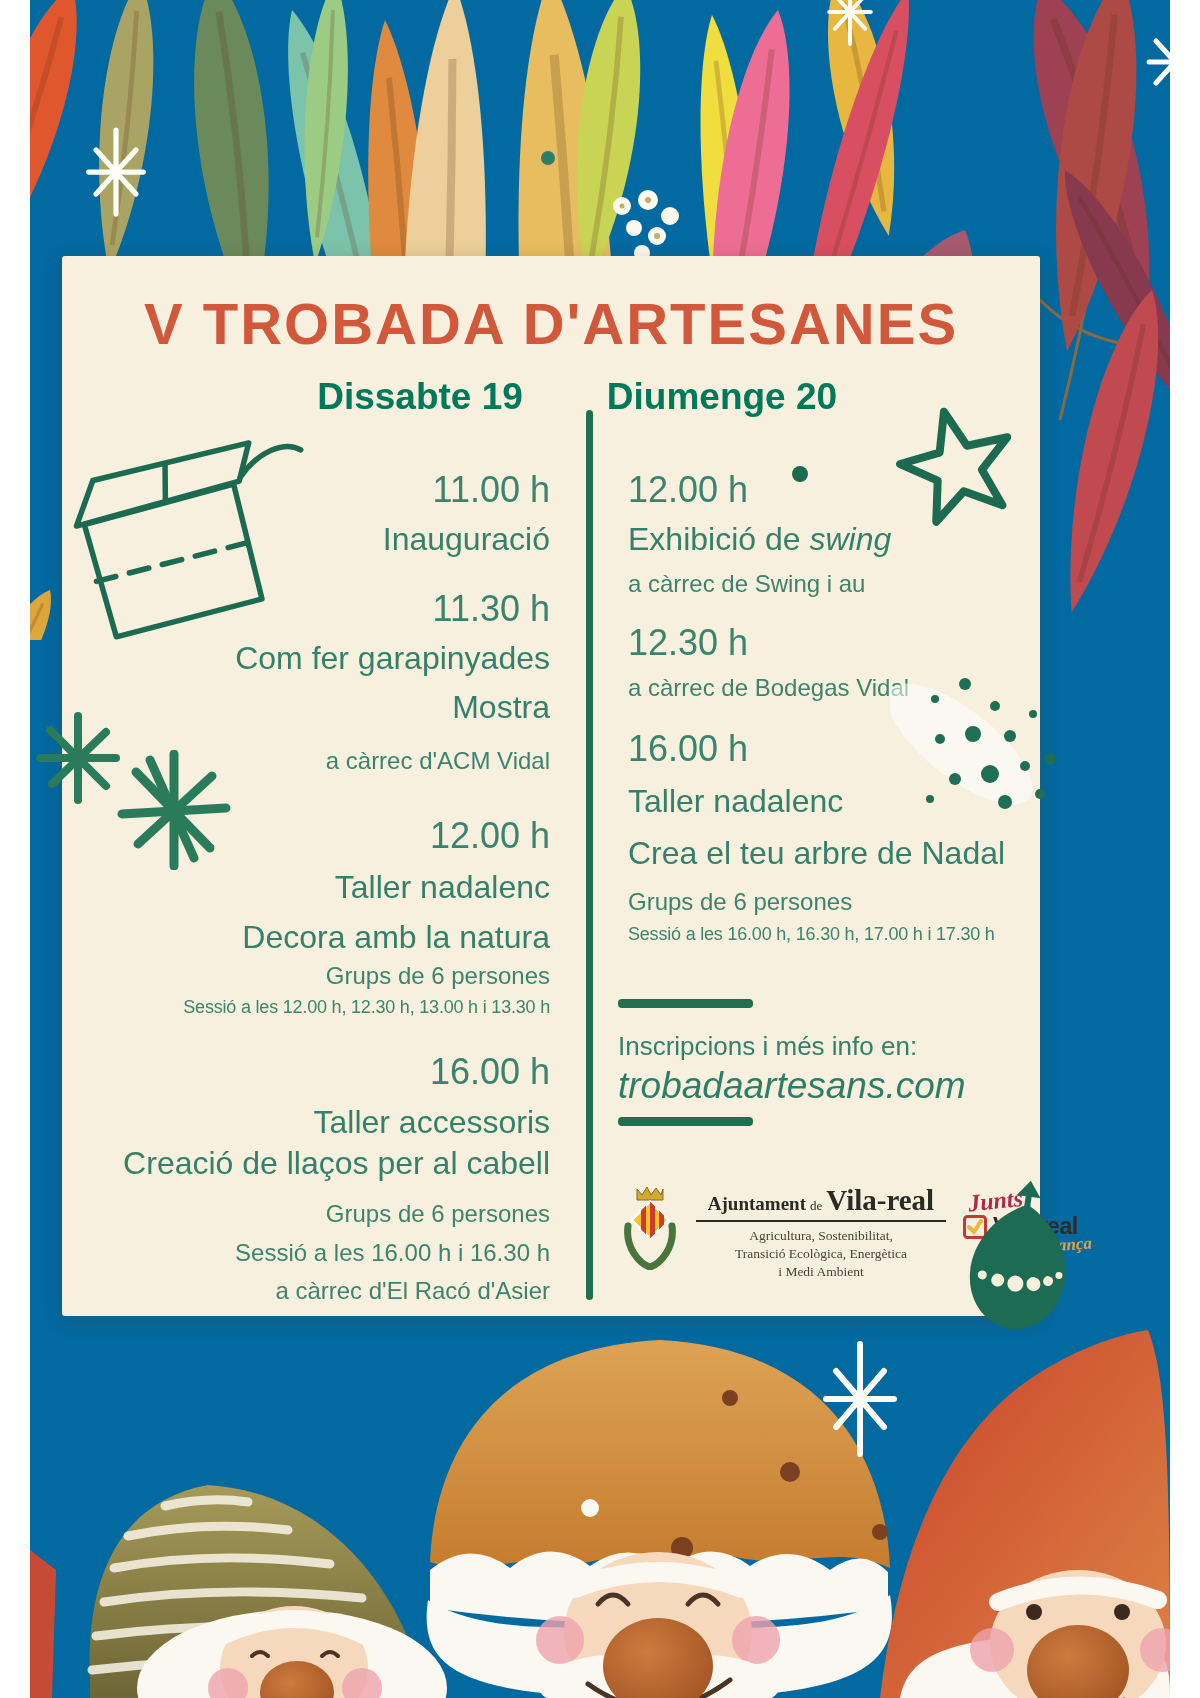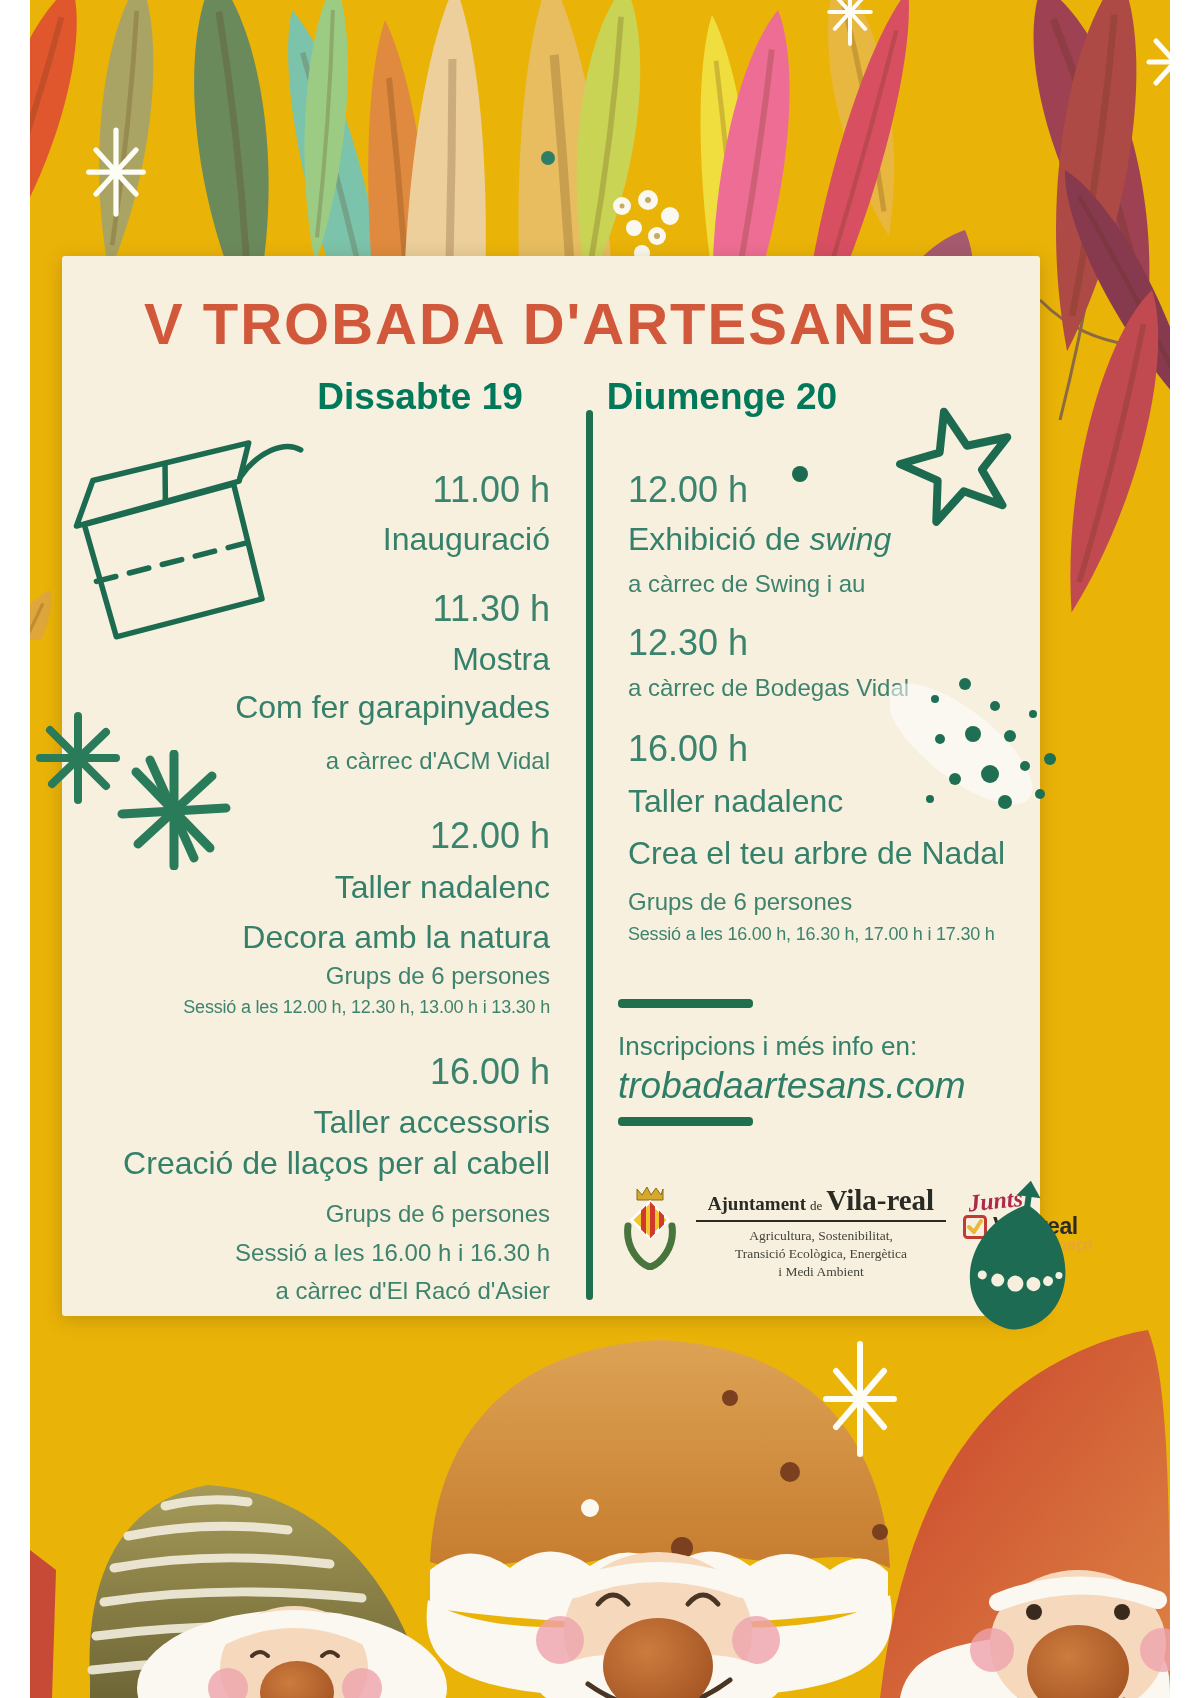--- a/index.html
+++ b/index.html
@@ -1,19 +1,19 @@
 <!DOCTYPE html>
 <html><head>
 <meta charset="utf-8">
 <style>
   html,body{margin:0;padding:0;background:#ffffff;}
   body{width:1200px;height:1698px;position:relative;overflow:hidden;
        font-family:"Liberation Sans", sans-serif;}
   .poster{position:absolute;left:30px;top:0;width:1140px;height:1698px;
-          background:#eab308;overflow:hidden;}
+          background:#0369a1;overflow:hidden;}
   .leaves{position:absolute;left:0;top:0;z-index:1;}
   .sparkles{position:absolute;left:0;top:0;z-index:2;}
   .gnomes{position:absolute;left:0;top:1240px;z-index:3;}
   .card{position:absolute;left:32px;top:256px;width:978px;height:1060px;
         background:#f7f0df;border-radius:3px;z-index:4;
         box-shadow:0 4px 18px rgba(80,60,20,.25);}
   .ornament{position:absolute;left:915px;top:1178px;z-index:6;}
 
   .title{position:absolute;left:0;top:34px;width:100%;text-align:center;
          font-size:58px;font-weight:700;letter-spacing:2px;color:#d1583a;
@@ -217,22 +217,22 @@
 
     <div class="dayhdr hdr-left">Dissabte 19</div>
     <div class="dayhdr hdr-right">Diumenge 20</div>
 
     <div class="vdivider"></div>
 
     <div class="col col-left">
       <div class="time">11.00 h</div>
       <div class="ev" style="margin-top:8px">Inauguració</div>
       <div class="time" style="margin-top:28px">11.30 h</div>
+      <div class="ev" style="margin-top:8px">Com fer garapinyades</div>
       <div class="ev" style="margin-top:9px">Mostra</div>
-      <div class="ev" style="margin-top:8px">Com fer garapinyades</div>
       <div class="note" style="margin-top:19px">a càrrec d'ACM Vidal</div>
       <div class="time" style="margin-top:38px">12.00 h</div>
       <div class="ev" style="margin-top:9px">Taller nadalenc</div>
       <div class="ev" style="margin-top:10px">Decora amb la natura</div>
       <div class="note" style="margin-top:4px">Grups de 6 persones</div>
       <div class="note-long" style="margin-top:5px">Sessió a les 12.00 h, 12.30 h, 13.00 h i 13.30 h</div>
       <div class="time" style="margin-top:31px">16.00 h</div>
       <div class="ev" style="margin-top:9px">Taller accessoris</div>
       <div class="ev" style="margin-top:1px">Creació de llaços per al cabell</div>
       <div class="note" style="margin-top:16px">Grups de 6 persones</div>

